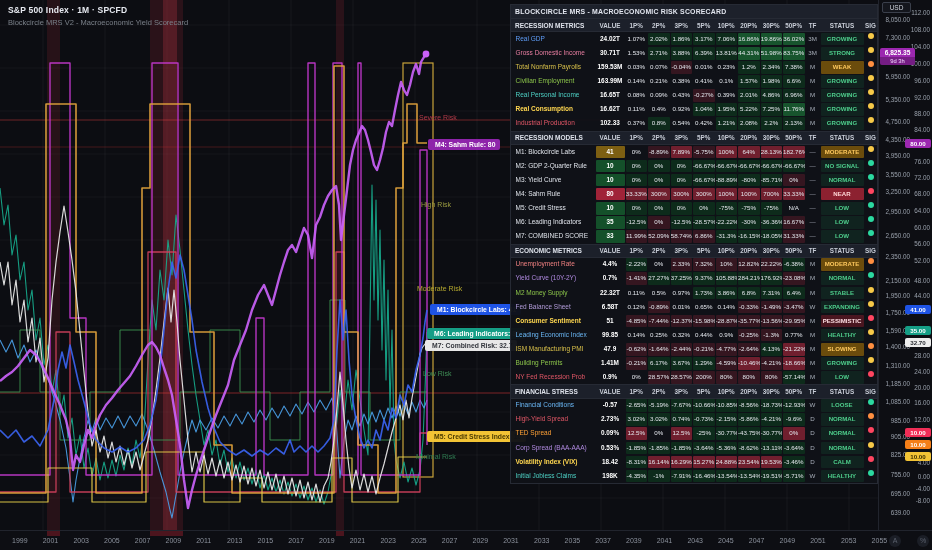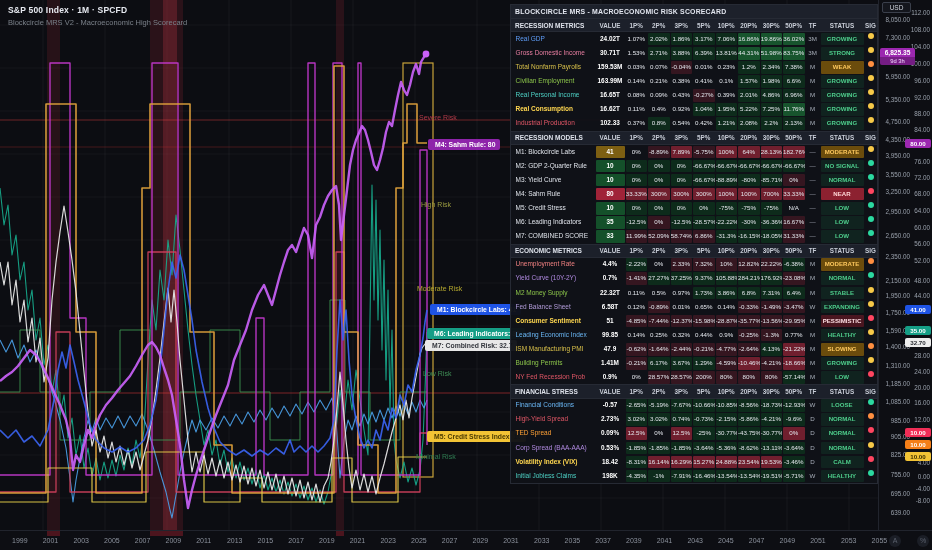--- a/index.html
+++ b/index.html
@@ -125,21 +125,21 @@
         <polyline points="0,475 50,475 50,63 70,63 70,318 86,318 86,475 152,475 152,63 178,63 178,475 256,475 256,318 264,318 264,475 308,475 308,63 315,63 315,475 333,475 333,63 342,63 342,475 358,475 358,63 361,63 361,475 420,475 420,150 427,150 427,445" fill="none" stroke="#c438cf" stroke-width="1.4" stroke-linejoin="round" stroke-opacity="0.92"></polyline>
         <polyline points="0,493 46,493 46,104 76,104 76,332 96,332 96,493 142,493 142,188 150,188 150,104 190,104 190,332 214,332 214,445 232,445 232,493 334,493 334,66 344,66 344,332 358,332 358,445 378,445 378,493 396,493 396,188 403,188 403,143 407,143 407,104 417,104 417,143 427,143" fill="none" stroke="#e3a43c" stroke-width="1.6" stroke-linejoin="round" stroke-opacity="0.92"></polyline>
         <polyline points="0,502 48,502 48,468 92,468 92,502 146,502 146,452 204,452 204,502 240,502 240,478 262,478 262,502 332,502 332,458 352,458 352,502 398,502 398,457 427,457" fill="none" stroke="#e7cf4a" stroke-width="1.2" stroke-linejoin="round" stroke-opacity="0.92"></polyline>
         <polyline points="0,262 4,285 8,262 12,305 16,280 20,322 24,300 28,342 32,318 36,362 40,338 44,382 48,358 52,300 56,262 60,232 64,206 68,232 72,260 76,292 80,332 84,372 88,412 92,446 96,430 100,452 104,436 108,458 112,442 116,462 120,446 124,465 128,450 132,468 136,452 140,470 144,455 148,440 152,418 156,390 160,358 164,322 168,288 171,322 174,290 177,322 180,360 184,400 188,440 192,472 196,452 200,472 204,455 208,474 212,458 216,476 220,460 224,478 228,462 232,480 236,465 240,482 244,466 248,484 252,468 256,486 260,470 264,488 268,472 272,490 276,474 280,492 284,476 288,494 292,478 296,496 300,480 304,498 308,482 312,500 316,484 320,502 324,486 328,478 331,462 334,440 337,408 340,372 343,404 346,440 349,468 352,488 356,470 360,490 364,474 368,492 372,476 376,494 380,478 384,464 388,448 392,432 396,418 400,405 403,420 406,400 409,418 412,398 415,382 418,366 420,354 422,348 425,344 427,343" fill="none" stroke="#ececec" stroke-width="1.2" stroke-linejoin="round" stroke-opacity="0.92"></polyline>
         <polyline points="0,430 8,438 16,430 24,442 32,436 40,446 48,430 54,400 58,370 62,352 66,368 70,345 74,362 78,380 84,402 90,425 96,440 104,448 112,452 120,447 128,452 136,448 144,440 150,425 156,400 160,370 164,330 168,290 172,262 176,278 180,255 184,270 188,295 192,320 196,350 202,382 208,408 214,428 220,442 228,450 236,455 244,450 252,456 260,450 268,455 276,448 284,454 290,440 294,452 300,446 306,452 312,446 318,452 324,446 330,438 334,420 337,350 340,300 343,340 346,310 349,360 352,395 356,420 360,438 364,448 368,440 372,448 376,430 380,440 384,420 388,430 392,408 396,418 400,395 404,405 408,385 412,392 416,370 420,355 423,338 425,322 427,310" fill="none" stroke="#3b63f0" stroke-width="1.6" stroke-linejoin="round" stroke-opacity="0.92"></polyline>
         <polyline points="0,381 6,376 12,372 18,366 24,358 30,350 36,355 42,365 48,378 54,392 60,405 66,420 70,438 73,470 76,455 80,462 84,445 88,430 92,438 96,425 100,415 106,405 112,398 118,390 124,383 130,376 136,366 142,355 148,345 152,342 156,347 160,355 164,368 168,380 172,395 176,420 180,445 184,480 188,508 192,490 196,475 200,462 204,450 210,432 216,415 222,400 228,385 234,360 240,345 246,330 252,310 258,295 264,285 268,295 272,305 276,290 280,275 284,262 288,250 292,245 296,252 300,240 304,228 308,235 312,258 316,225 320,217 324,205 328,196 332,190 336,186 339,205 341,240 344,215 347,190 350,165 353,150 356,140 359,133 362,126 365,130 368,140 371,152 374,165 377,170 380,160 383,148 386,132 389,122 392,126 395,110 398,95 401,82 404,90 407,95 410,85 413,72 416,64 419,74 421,62 424,57 426,54" fill="none" stroke="#c961f7" stroke-width="2.4" stroke-linejoin="round" stroke-opacity="0.92"></polyline>
         <circle cx="426" cy="54" r="3.4" fill="#c961f7"></circle>
       </svg>
     <div id="legend">
       <div class="l1">S&amp;P 500 Index · 1M · SPCFD</div>
-      <div class="l2">Blockcircle MRS V2 - Macroeconomic High Scorecard</div>
+      <div class="l2">Blockcircle MRS V2 - Macroeconomic Yield Scorecard</div>
     </div>
     <div id="risk-labels">
         <div class="risk-label" style="left: 419px; top: 114px; color: rgb(176, 58, 72);">Severe Risk</div>
         <div class="risk-label" style="left: 421px; top: 201px; color: rgb(155, 155, 64);">High Risk</div>
         <div class="risk-label" style="left: 417px; top: 285px; color: rgb(181, 169, 46);">Moderate Risk</div>
         <div class="risk-label" style="left: 423px; top: 370px; color: rgb(63, 141, 85);">Low Risk</div>
         <div class="risk-label" style="left: 416px; top: 453px; color: rgb(47, 125, 82);">Minimal Risk</div>
       </div>
     <div id="chart-badges">
         <div class="chart-badge" style="left: 428px; top: 139px; background: rgb(142, 36, 170); color: rgb(255, 255, 255);">M4: Sahm Rule: 80</div>

